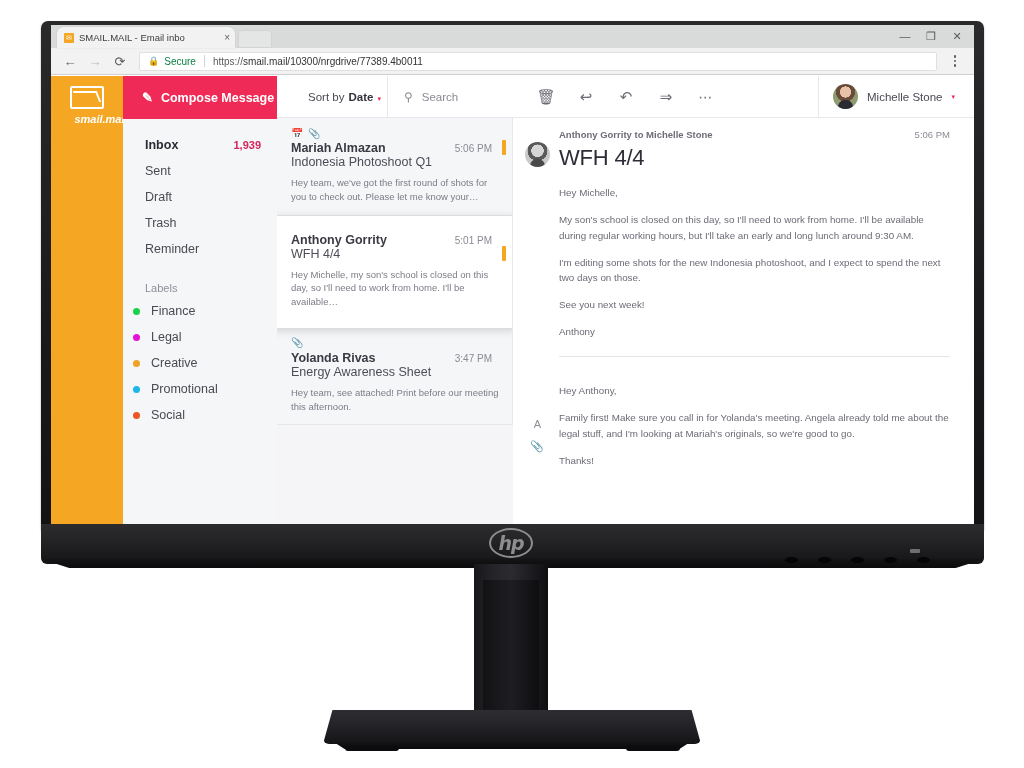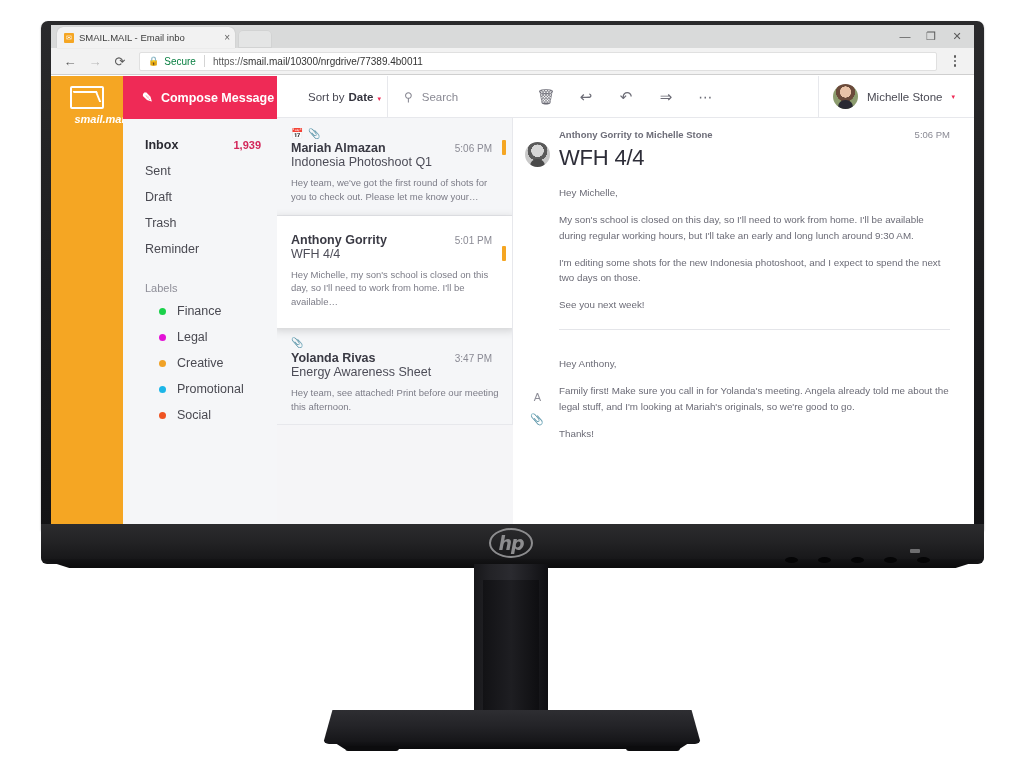--- a/index.html
+++ b/index.html
@@ -287,21 +287,21 @@
   }
   #nav-items-wrap { padding-top: 13px; }
   #labels-title {
     font-size: 11px; color: #8e8e98;
     padding: 20px 0 4px 22px;
   }
   .label-item {
     height: 26px;
     display: flex; align-items: center;
     gap: 11px;
-    padding-left: 36px;
+    padding-left: 10px;
     font-size: 12.5px; color: #4a4a52;
     cursor: pointer;
   }
   .label-dot { width: 7px; height: 7px; border-radius: 50%; flex-shrink: 0; }
 
   
   #list-col {
     width: 236px;
     flex-shrink: 0;
     background: #f5f6f8;
@@ -641,20 +641,21 @@
                 </div>
                 <div id="msg-subject">WFH 4/4</div>
               </div>
             </div>
 
             <div id="msg-content">
               <p>Hey Michelle,</p>
               <p>My son's school is closed on this day, so I'll need to work from home. I'll be available during regular working hours, but I'll take an early and long lunch around 9:30 AM.</p>
               <p>I'm editing some shots for the new Indonesia photoshoot, and I expect to spend the next two days on those.</p>
               <p>See you next week!</p>
+              <p>Anthony</p>
             </div>
 
             <div id="thread-divider"></div>
 
             <div id="reply-block">
               <div id="reply-icons">
                 <span>A</span>
                 <span>📎</span>
               </div>
               <div id="reply-text">

